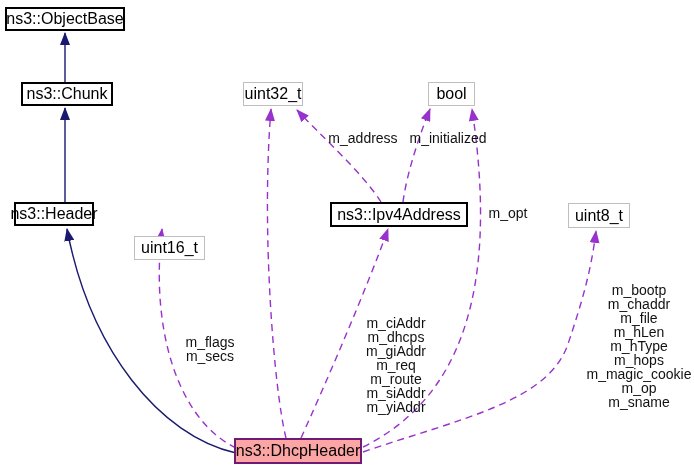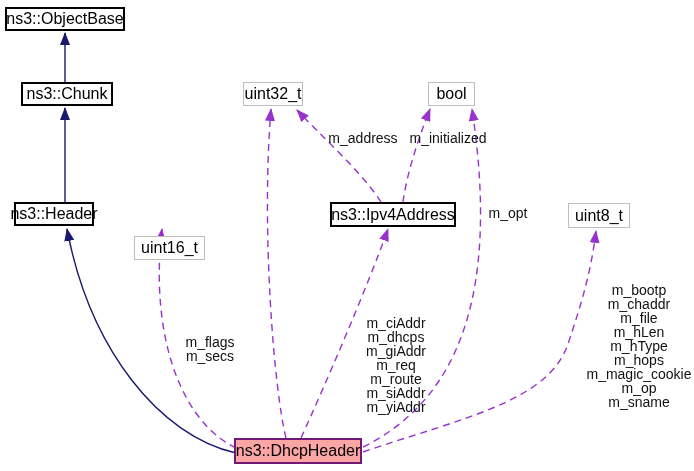--- a/index.html
+++ b/index.html
@@ -65,21 +65,21 @@
   <div class="node klass" style="left:21px;top:82px;width:92px;height:24px;">ns3::Chunk</div>
 
   <div class="node klass" style="left:14px;top:202px;width:80px;height:24px;">ns3::Header</div>
 
   <div class="node prim" style="left:134px;top:202px;width:71px;height:24px;margin-top:34px;">uint16_t</div>
 
   <div class="node prim" style="left:243px;top:82px;width:60px;height:24px;">uint32_t</div>
 
   <div class="node prim" style="left:428px;top:82px;width:47px;height:24px;">bool</div>
 
-  <div class="node klass" style="left:330px;top:202px;width:126px;height:25px;">ns3::Ipv4Address</div>
+  <div class="node klass" style="left:330px;top:202px;width:138px;height:25px;">ns3::Ipv4Address</div>
 
   <div class="node prim" style="left:568px;top:203px;width:62px;height:25px;">uint8_t</div>
 
   <div class="node focus" style="left:234px;top:438px;width:128px;height:26px;">ns3::DhcpHeader</div>
 
   <div class="elabel" style="left:210px;top:335px;">m_flags
 m_secs</div>
 
 
   <div class="elabel" style="left:363px;top:131px;">m_address</div>

